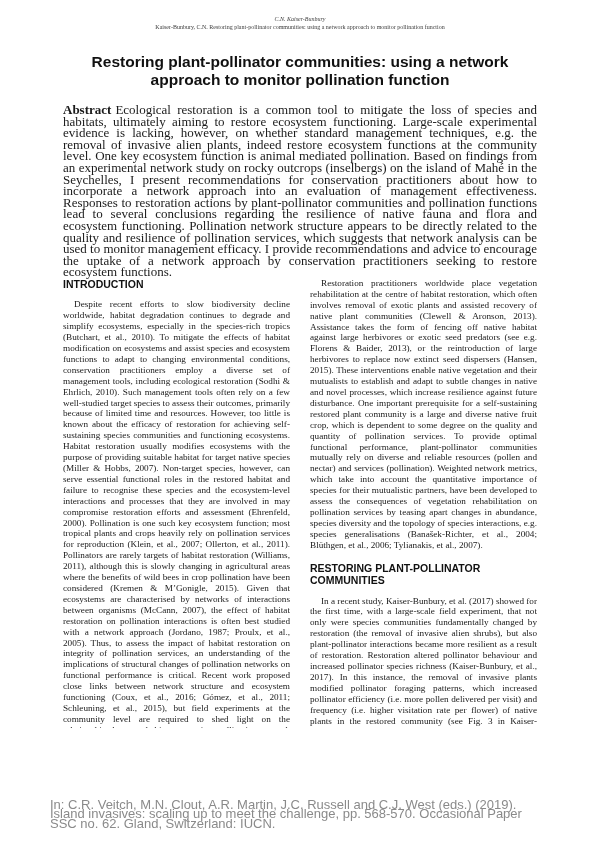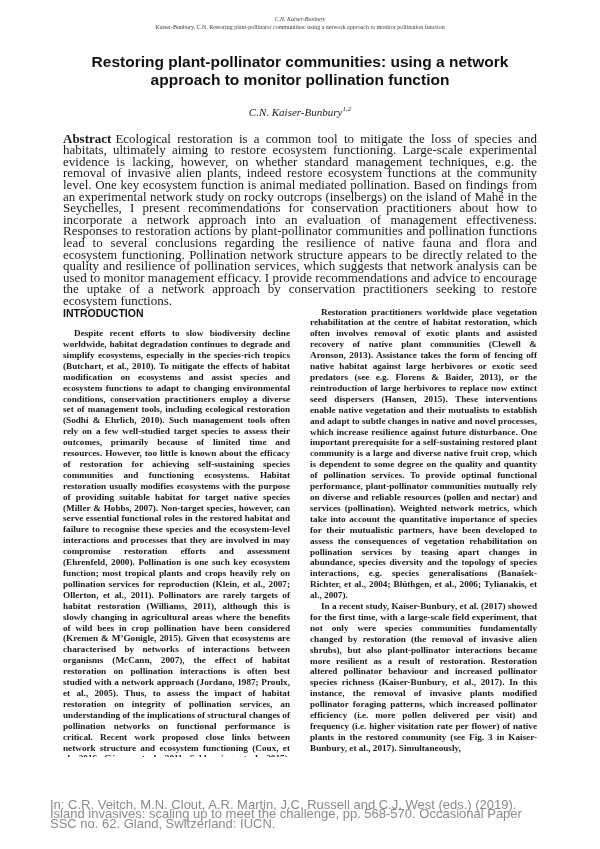--- a/index.html
+++ b/index.html
@@ -78,21 +78,21 @@
   .section-heading {
     font-family: "Liberation Sans", sans-serif;
     font-weight: bold;
     font-size: 10.5px;
     line-height: 12.5px;
     text-align: left;
     color: #111111;
   }
   .section-heading.first { margin-bottom: 9px; }
   .section-heading.mid { margin-top: 11px; margin-bottom: 9px; }
-  .body-par { text-indent: 11px; font-weight: bold; }
+  .body-par { text-indent: 11px; }
   .footer-citation {
     position: absolute;
     left: 42px;
     right: 55px;
     bottom: 20px;
     font-family: "Liberation Sans", sans-serif;
     font-size: 13px;
     line-height: 9.8px;
     color: #8a8a8a;
     text-align: left;
@@ -103,32 +103,32 @@
 
 <div class="page">
 
   <div class="running-head">
     <span class="rh1">C.N. Kaiser-Bunbury</span>
     <span class="rh2">Kaiser-Bunbury, C.N. Restoring plant-pollinator communities: using a network approach to monitor pollination function</span>
   </div>
 
   <h1 class="paper-title">Restoring plant-pollinator communities: using a network approach to monitor pollination function</h1>
 
-  <div class="author-line"><span>C.N. Kaiser-Bunbury</span><sup>1,2</sup></div>
 
 
   <div class="abstract"><span class="runin-label">Abstract</span><span>Ecological restoration is a common tool to mitigate the loss of species and habitats, ultimately aiming to restore ecosystem functioning. Large-scale experimental evidence is lacking, however, on whether standard management techniques, e.g. the removal of invasive alien plants, indeed restore ecosystem functions at the community level. One key ecosystem function is animal mediated pollination. Based on findings from an experimental network study on rocky outcrops (inselbergs) on the island of Mahé in the Seychelles, I present recommendations for conservation practitioners about how to incorporate a network approach into an evaluation of management effectiveness. Responses to restoration actions by plant-pollinator communities and pollination functions lead to several conclusions regarding the resilience of native fauna and flora and ecosystem functioning. Pollination network structure appears to be directly related to the quality and resilience of pollination services, which suggests that network analysis can be used to monitor management efficacy. I provide recommendations and advice to encourage the uptake of a network approach by conservation practitioners seeking to restore ecosystem functions.</span></div>
 
 
   <div class="columns">
     <div class="col">
       <div class="section-heading first">INTRODUCTION</div>
       <p class="body-par">Despite recent efforts to slow biodiversity decline worldwide, habitat degradation continues to degrade and simplify ecosystems, especially in the species-rich tropics (Butchart, et al., 2010). To mitigate the effects of habitat modification on ecosystems and assist species and ecosystem functions to adapt to changing environmental conditions, conservation practitioners employ a diverse set of management tools, including ecological restoration (Sodhi &amp; Ehrlich, 2010). Such management tools often rely on a few well-studied target species to assess their outcomes, primarily because of limited time and resources. However, too little is known about the efficacy of restoration for achieving self-sustaining species communities and functioning ecosystems. Habitat restoration usually modifies ecosystems with the purpose of providing suitable habitat for target native species (Miller &amp; Hobbs, 2007). Non-target species, however, can serve essential functional roles in the restored habitat and failure to recognise these species and the ecosystem-level interactions and processes that they are involved in may compromise restoration efforts and assessment (Ehrenfeld, 2000). Pollination is one such key ecosystem function; most tropical plants and crops heavily rely on pollination services for reproduction (Klein, et al., 2007; Ollerton, et al., 2011). Pollinators are rarely targets of habitat restoration (Williams, 2011), although this is slowly changing in agricultural areas where the benefits of wild bees in crop pollination have been considered (Kremen &amp; M’Gonigle, 2015). Given that ecosystems are characterised by networks of interactions between organisms (McCann, 2007), the effect of habitat restoration on pollination interactions is often best studied with a network approach (Jordano, 1987; Proulx, et al., 2005). Thus, to assess the impact of habitat restoration on integrity of pollination services, an understanding of the implications of structural changes of pollination networks on functional performance is critical. Recent work proposed close links between network structure and ecosystem functioning (Coux, et al., 2016; Gómez, et al., 2011; Schleuning, et al., 2015), but field experiments at the community level are required to shed light on the relationships between habitat restoration, pollination network structure, the resilience of plant-pollinator communities, and the quality of pollination services.</p>
     </div>
     <div class="col">
       <p class="body-par">Restoration practitioners worldwide place vegetation rehabilitation at the centre of habitat restoration, which often involves removal of exotic plants and assisted recovery of native plant communities (Clewell &amp; Aronson, 2013). Assistance takes the form of fencing off native habitat against large herbivores or exotic seed predators (see e.g. Florens &amp; Baider, 2013), or the reintroduction of large herbivores to replace now extinct seed dispersers (Hansen, 2015). These interventions enable native vegetation and their mutualists to establish and adapt to subtle changes in native and novel processes, which increase resilience against future disturbance. One important prerequisite for a self-sustaining restored plant community is a large and diverse native fruit crop, which is dependent to some degree on the quality and quantity of pollination services. To provide optimal functional performance, plant-pollinator communities mutually rely on diverse and reliable resources (pollen and nectar) and services (pollination). Weighted network metrics, which take into account the quantitative importance of species for their mutualistic partners, have been developed to assess the consequences of vegetation rehabilitation on pollination services by teasing apart changes in abundance, species diversity and the topology of species interactions, e.g. species generalisations (Banašek-Richter, et al., 2004; Blüthgen, et al., 2006; Tylianakis, et al., 2007).</p>
+      <div class="section-heading mid">RESTORING PLANT-POLLINATOR COMMUNITIES</div>
       <p class="body-par">In a recent study, Kaiser-Bunbury, et al. (2017) showed for the first time, with a large-scale field experiment, that not only were species communities fundamentally changed by restoration (the removal of invasive alien shrubs), but also plant-pollinator interactions became more resilient as a result of restoration. Restoration altered pollinator behaviour and increased pollinator species richness (Kaiser-Bunbury, et al., 2017). In this instance, the removal of invasive plants modified pollinator foraging patterns, which increased pollinator efficiency (i.e. more pollen delivered per visit) and frequency (i.e. higher visitation rate per flower) of native plants in the restored community (see Fig. 3 in Kaiser-Bunbury, et al., 2017). Simultaneously,</p>
     </div>
   </div>
 
   <div class="footer-citation">In: C.R. Veitch, M.N. Clout, A.R. Martin, J.C. Russell and C.J. West (eds.) (2019). Island invasives: scaling up to meet the challenge, pp. 568-570. Occasional Paper SSC no. 62. Gland, Switzerland: IUCN.</div>
 
 </div>
 
 </body></html>

